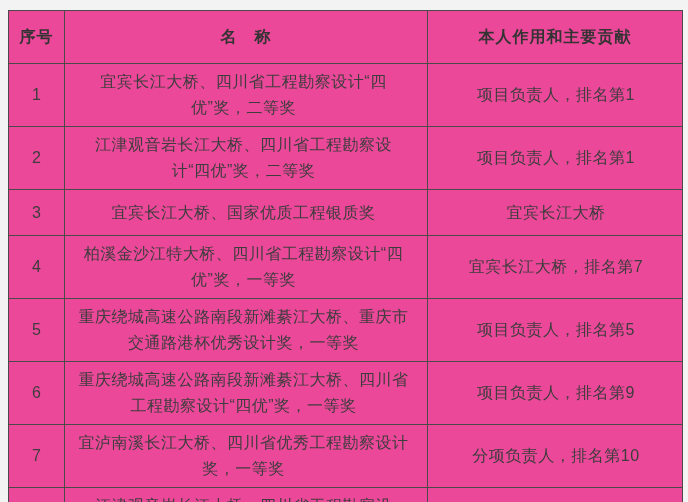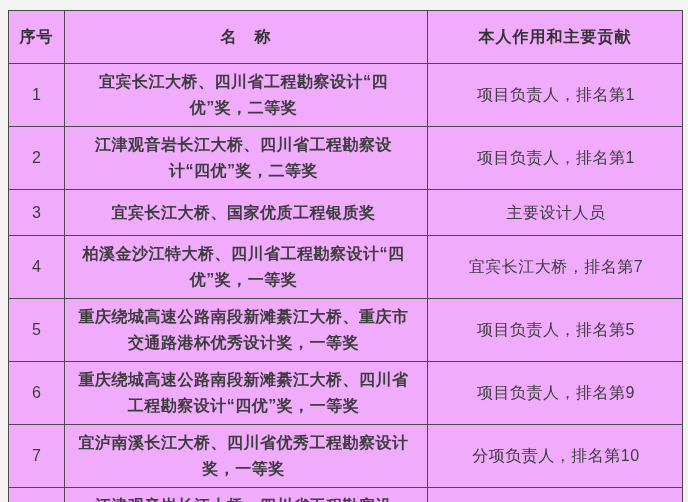--- a/index.html
+++ b/index.html
@@ -24,21 +24,21 @@
     left: 8px;
     top: 10px;
     width: 674px;
     border-collapse: collapse;
     table-layout: fixed;
     background: #ffffff;
   }
   table.awards th,
   table.awards td {
     border: 1px solid #4a4a4a;
-    background: #f0abfc;
+    background: #ec4899;
     font-size: 16px;
     line-height: 26px;
     vertical-align: middle;
     overflow: hidden;
     text-align: center;
   }
   col.col-no   { width: 56px; }
   col.col-name { width: 363px; }
   col.col-role { width: 255px; }
 
@@ -59,21 +59,20 @@
     letter-spacing: 1px;
   }
   td.c-no {
     text-align: center;
     padding: 0;
   }
   td.c-name {
     text-align: left;
     padding: 5px 16px 5px 11px;
     letter-spacing: 0.5px;
-    font-weight: bold;
   }
   td.c-role {
     text-align: left;
     padding: 5px 8px 5px 10px;
     letter-spacing: 0.5px;
   }
 </style>
 </head>
 <body>
 
@@ -98,21 +97,21 @@
         <td class="c-role">项目负责人，排名第1</td>
       </tr>
       <tr class="r2">
         <td class="c-no">2</td>
         <td class="c-name">江津观音岩长江大桥、四川省工程勘察设计“四优”奖，二等奖</td>
         <td class="c-role">项目负责人，排名第1</td>
       </tr>
       <tr class="r3">
         <td class="c-no">3</td>
         <td class="c-name">宜宾长江大桥、国家优质工程银质奖</td>
-        <td class="c-role">主要设计人员</td>
+        <td class="c-role">宜宾长江大桥</td>
       </tr>
       <tr class="r4">
         <td class="c-no">4</td>
         <td class="c-name">柏溪金沙江特大桥、四川省工程勘察设计“四优”奖，一等奖</td>
         <td class="c-role">宜宾长江大桥，排名第7</td>
       </tr>
       <tr class="r5">
         <td class="c-no">5</td>
         <td class="c-name">重庆绕城高速公路南段新滩綦江大桥、重庆市交通路港杯优秀设计奖，一等奖</td>
         <td class="c-role">项目负责人，排名第5</td>

